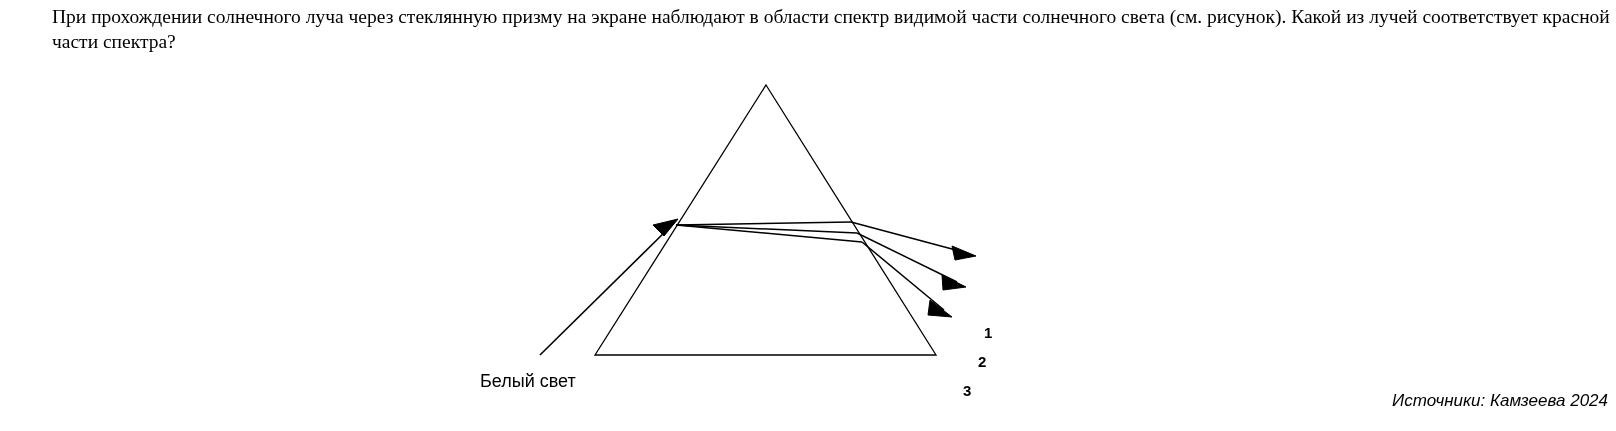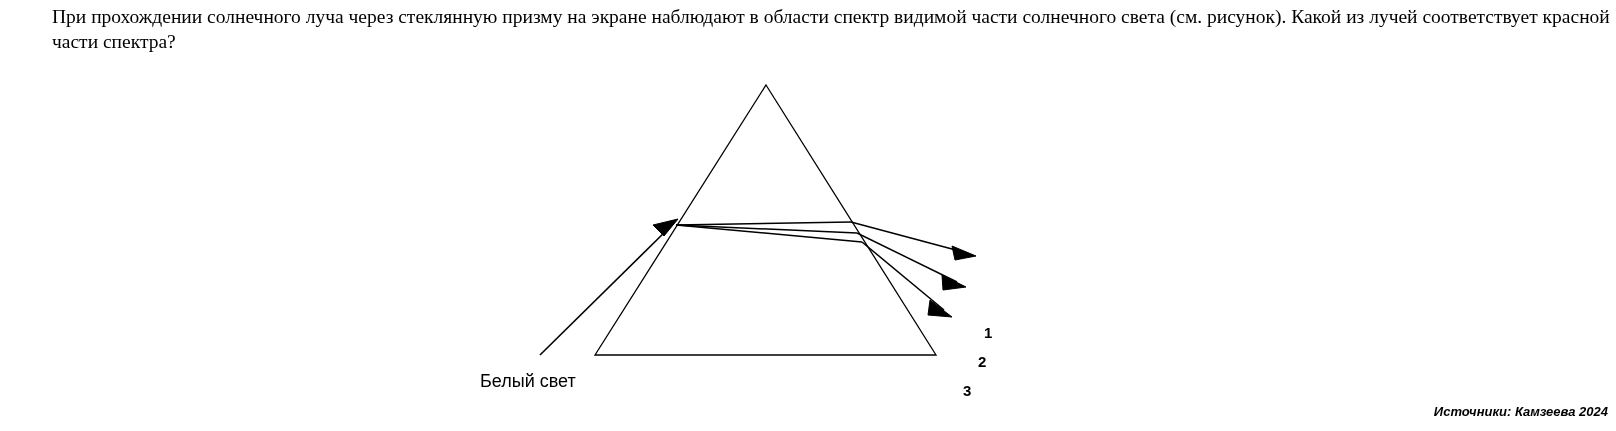--- a/index.html
+++ b/index.html
@@ -52,27 +52,26 @@
     font-size: 15px;
     font-weight: bold;
     color: #000;
   }
   .ray-label-1 { left: 984px; top: 254px; }
   .ray-label-2 { left: 978px; top: 283px; }
   .ray-label-3 { left: 963px; top: 312px; }
   .source-note {
     position: absolute;
     right: 8px;
-    bottom: 12px;
+    bottom: 20px;
     font-family: "Liberation Sans", sans-serif;
     font-style: italic;
-    font-size: 13px;
+    font-size: 17px;
     color: #000;
     white-space: nowrap;
-    font-weight: bold;
   }
   .source-note .src-label { font-style: italic; }
 </style>
 </head>
 <body>
 
 <div class="question-text">При прохождении солнечного луча через стеклянную призму на экране наблюдают в области спектр видимой части солнечного света (см. рисунок). Какой из лучей соответствует красной части спектра?</div>
 
 <div class="figure">
   <svg width="1616" height="300" viewBox="0 0 1616 300" xmlns="http://www.w3.org/2000/svg">

